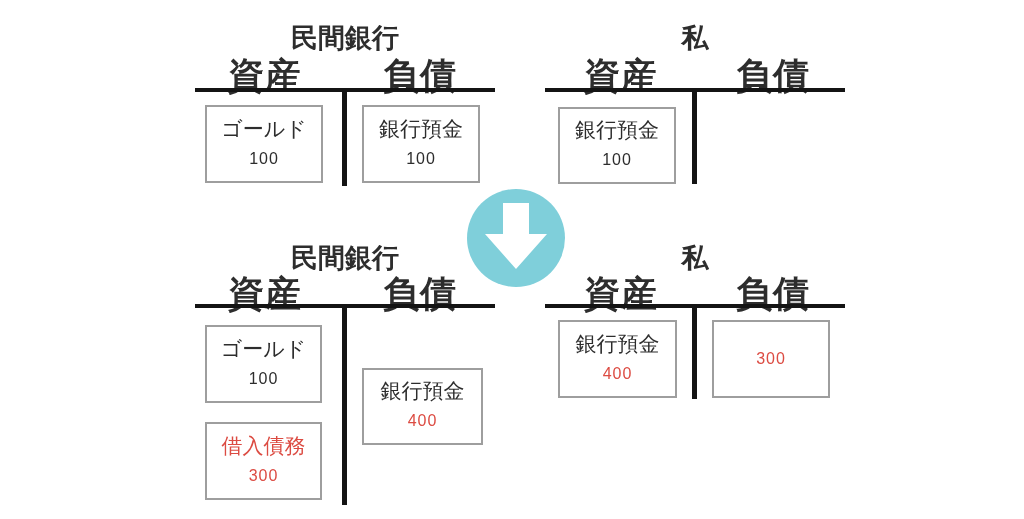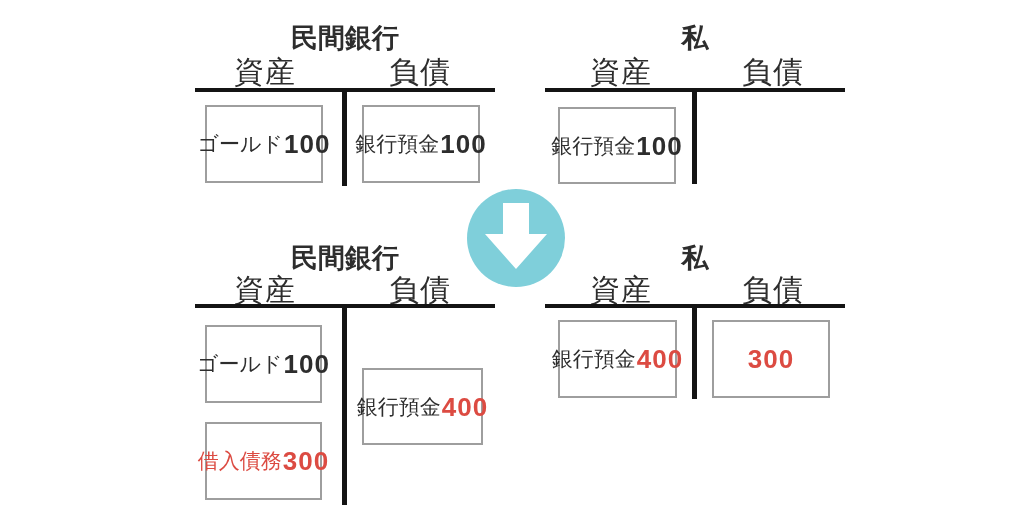--- a/index.html
+++ b/index.html
@@ -9,31 +9,31 @@
     font-family:"Liberation Sans",sans-serif;
     color:var(--ink,#2d2d2d);
   }
   .account{position:absolute;width:300px;}
   .acct-title{
     position:absolute;left:0;top:0;width:100%;text-align:center;
     font-size:27px;font-weight:600;white-space:nowrap;
   }
   .col-header{
     position:absolute;transform:translateX(-50%);
-    font-size:30px;font-weight:400;letter-spacing:1px;white-space:nowrap;
+    font-size:36px;font-weight:700;letter-spacing:1px;white-space:nowrap;
   }
   .hline{position:absolute;left:0;width:300px;height:4px;background:var(--line,#141414);}
   .vline{position:absolute;width:5px;background:var(--line,#141414);}
   .tbox{
     position:absolute;border:2px solid var(--box_border,#9e9e9e);background:#fff;
-    display:flex;flex-direction:row;align-items:center;justify-content:center;
+    display:flex;flex-direction:column;align-items:center;justify-content:center;
     box-sizing:border-box;gap:1px;text-align:right;
   }
   .blabel{font-size:21px;font-weight:500;line-height:28px;white-space:nowrap;}
-  .bvalue{font-size:26px;font-weight:700;line-height:30px;letter-spacing:1px;}
+  .bvalue{font-size:16px;font-weight:400;line-height:30px;letter-spacing:1px;}
   .red{color:var(--red,#dc4b42);}
   .arrow{position:absolute;left:467px;top:189px;width:98px;height:98px;}
   .arrow-circle{fill:var(--teal,#7fcfda);}
 </style>
 </head>
 <body>
 
 <div class="stage">
 
   <section class="account" style="left:195px;top:20px;height:170px">

